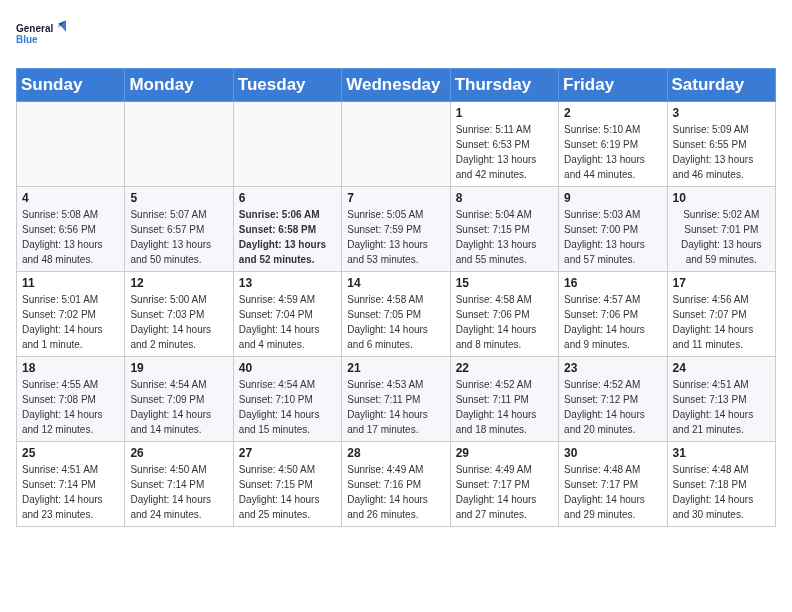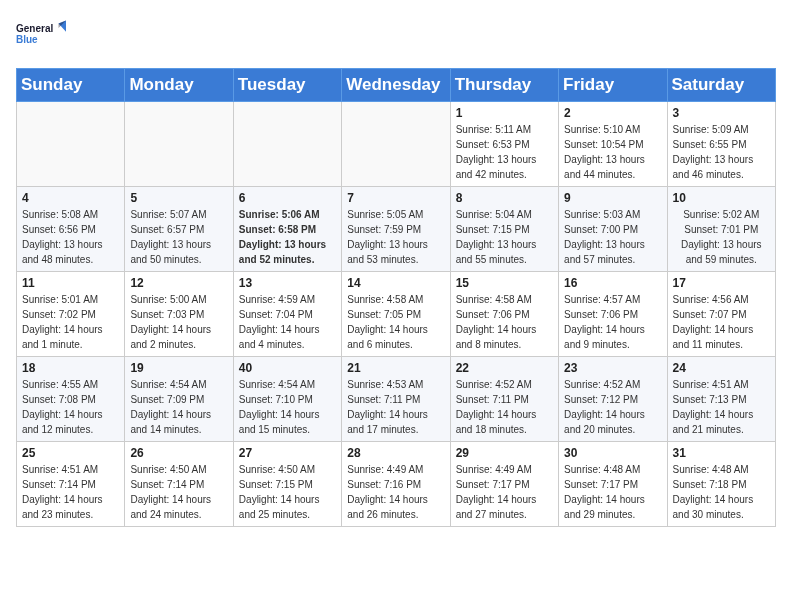--- a/index.html
+++ b/index.html
@@ -115,21 +115,21 @@
         <td>
           <span class="day-number">1</span>
           <div class="cell-info" style="white-space: pre-line;">Sunrise: 5:11 AM
 Sunset: 6:53 PM
 Daylight: 13 hours
 and 42 minutes.</div>
         </td>
         <td>
           <span class="day-number">2</span>
           <div class="cell-info" style="white-space: pre-line;">Sunrise: 5:10 AM
-Sunset: 10:54 PM
+Sunset: 6:19 PM
 Daylight: 13 hours
 and 44 minutes.</div>
         </td>
         <td>
           <span class="day-number">3</span>
           <div class="cell-info" style="white-space: pre-line;">Sunrise: 5:09 AM
 Sunset: 6:55 PM
 Daylight: 13 hours
 and 46 minutes.</div>
         </td>

